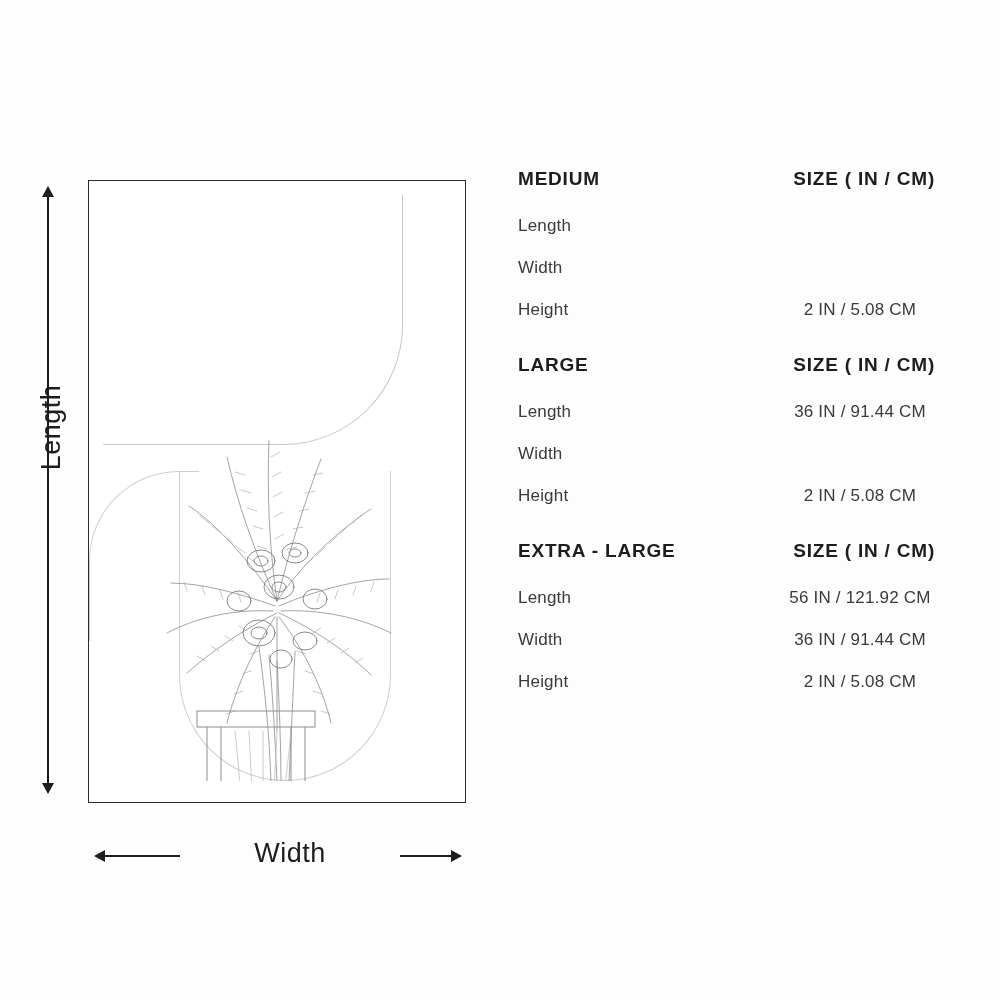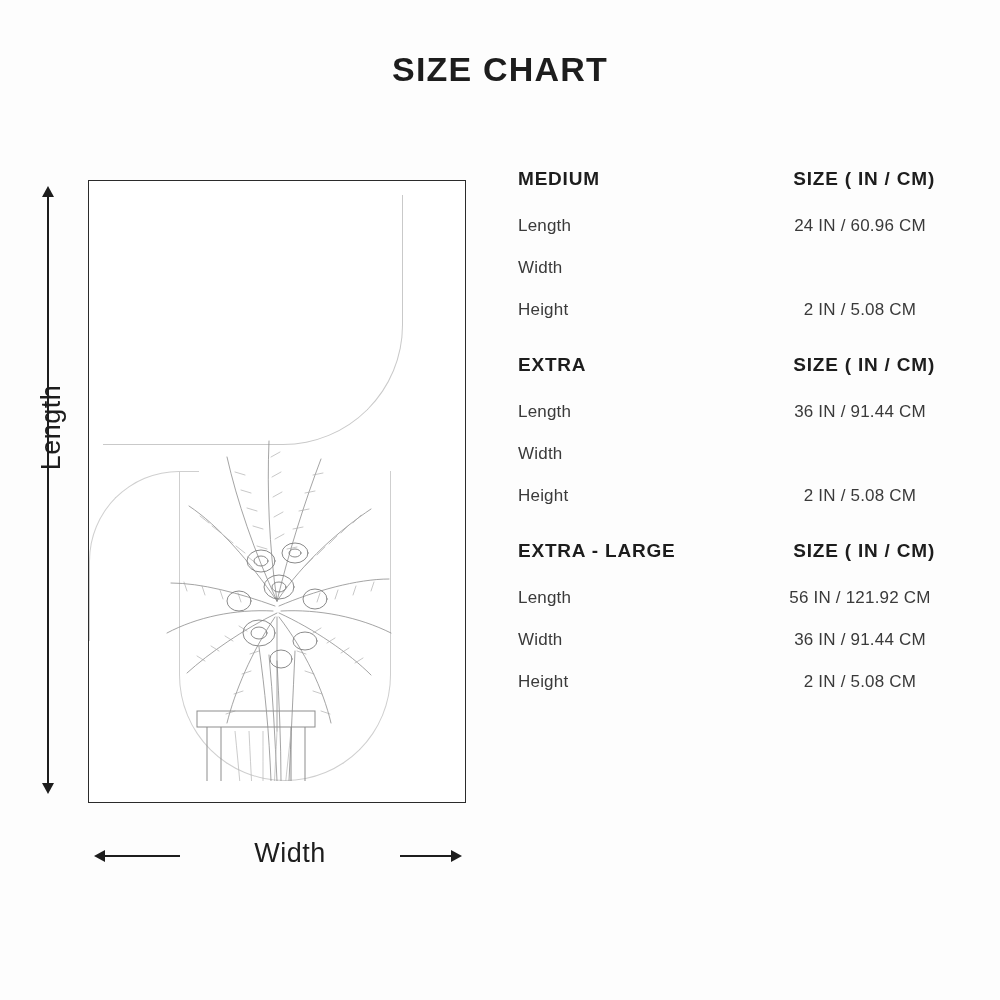--- a/index.html
+++ b/index.html
@@ -179,21 +179,20 @@
   .row .lbl { letter-spacing: .2px; }
   .row .val { letter-spacing: .2px; }
   .col-left { width: 240px; }
   .col-right { width: 204px; text-align: center; }
 </style>
 </head>
 <body>
 
 <div class="page">
 
-  <div class="title">SIZE CHART</div>
 
   <div class="art-wrap">
     <div class="frame">
       <div class="shape-top"></div>
       <div class="shape-u2"></div>
       <div class="shape-u"></div>
 
       <svg class="bouquet" width="340" height="520" viewBox="0 0 340 520">
         <g stroke="#8d8d8d" stroke-width="0.8" fill="none" stroke-linecap="round">
 
@@ -271,34 +270,33 @@
 
   <div class="table">
 
     <div class="group">
       <div class="group-head">
         <span class="col-left">MEDIUM</span>
         <span class="col-right">SIZE ( IN / CM)</span>
       </div>
       <div class="row">
         <span class="lbl col-left">Length</span>
-        <span class="val col-right">24 IN / 60.96 CM</span>
       </div>
       <div class="row">
         <span class="lbl col-left">Width</span>
       </div>
       <div class="row">
         <span class="lbl col-left">Height</span>
         <span class="val col-right">2 IN / 5.08 CM</span>
       </div>
     </div>
 
     <div class="group">
       <div class="group-head">
-        <span class="col-left">EXTRA</span>
+        <span class="col-left">LARGE</span>
         <span class="col-right">SIZE ( IN / CM)</span>
       </div>
       <div class="row">
         <span class="lbl col-left">Length</span>
         <span class="val col-right">36 IN / 91.44 CM</span>
       </div>
       <div class="row">
         <span class="lbl col-left">Width</span>
       </div>
       <div class="row">

